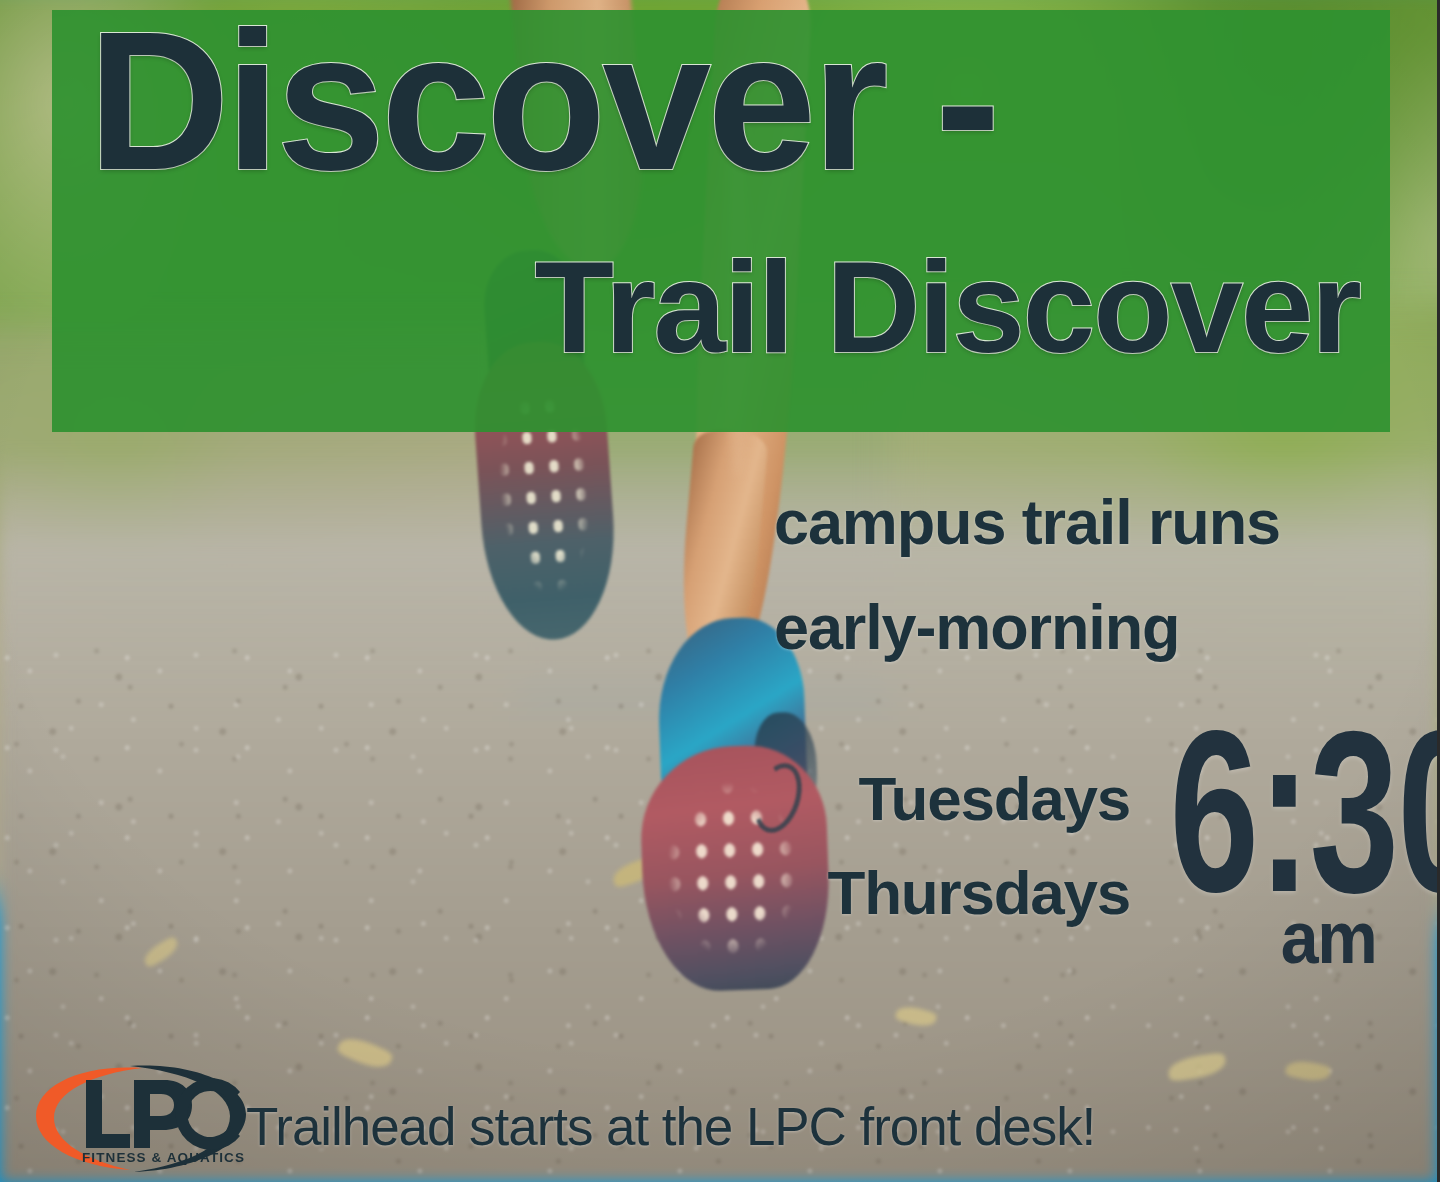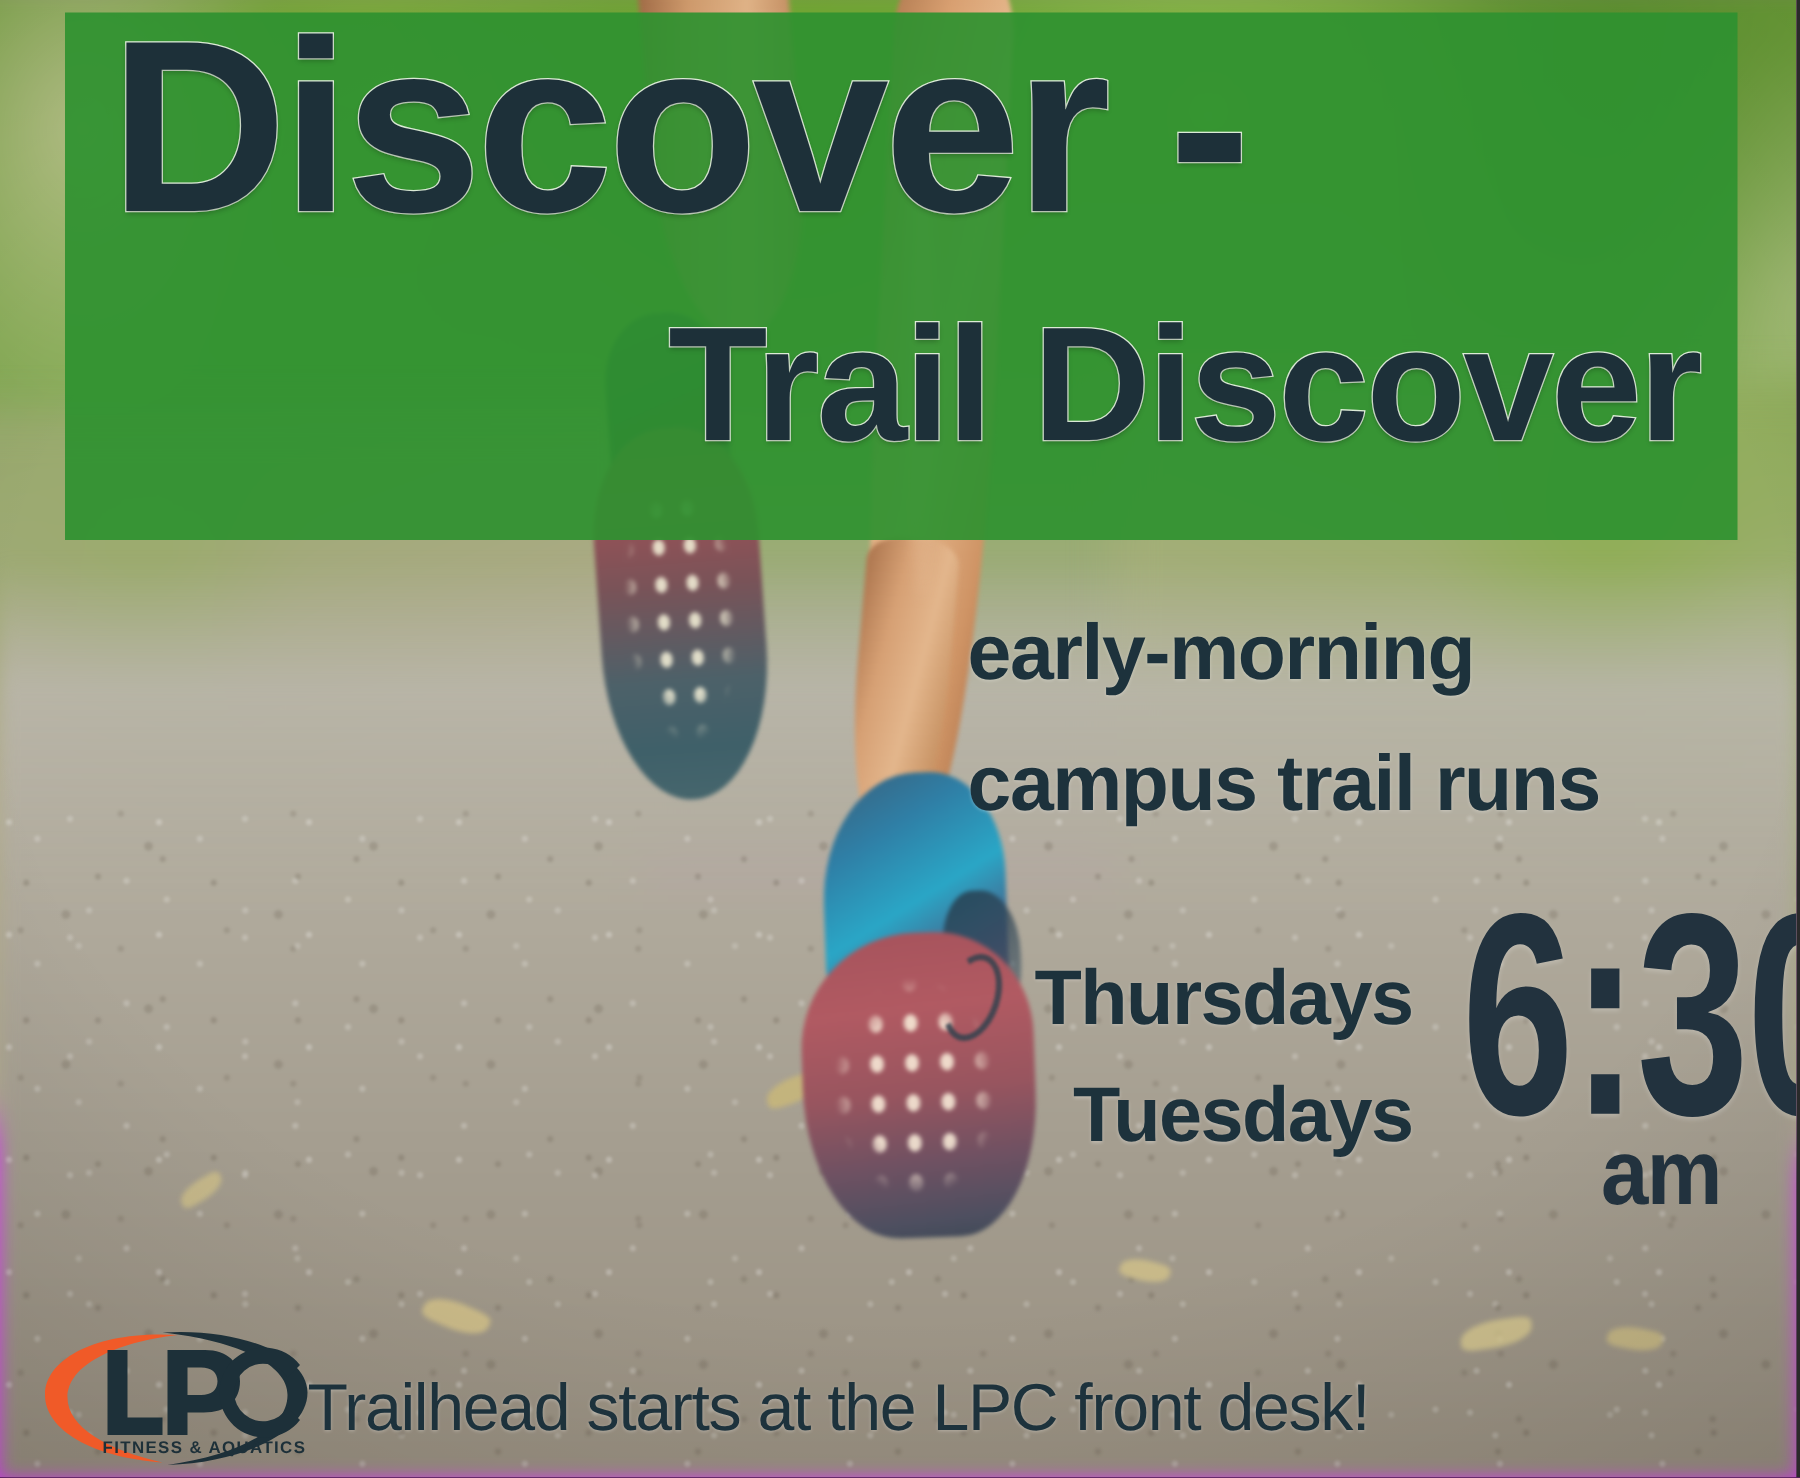--- a/index.html
+++ b/index.html
@@ -6,21 +6,21 @@
     margin: 0;
     padding: 0;
     background: #000;
   }
   #poster {
     position: relative;
     width: 1440px;
     height: 1182px;
     overflow: hidden;
     font-family: "Liberation Sans", sans-serif;
-    background: #d946ef;
+    background: #0ea5e9;
     border-right: 3px solid #2a2a2a;
     box-sizing: border-box;
   }
 
   
   .photo-layer {
     position: absolute;
     inset: 0;
     overflow: hidden;
   }
@@ -406,28 +406,28 @@
   </div>
 
   <div class="title-band"></div>
 
   <div class="title-wrap">
     <div class="title-line1">Discover -</div>
     <div class="title-line2">Trail Discover</div>
   </div>
 
   <div class="copy-lead">
+    <div>campus trail runs</div>
     <div>early-morning</div>
-    <div>campus trail runs</div>
   </div>
 
   <div class="schedule">
     <div class="days">
+      <div>Tuesdays</div>
       <div>Thursdays</div>
-      <div>Tuesdays</div>
     </div>
     <div class="time-block">
       <span class="time-main">6:30</span>
       <span class="time-suffix">am</span>
     </div>
   </div>
 
   <div class="footer-note">Trailhead starts at the LPC front desk!</div>
 
   <div class="logo">

